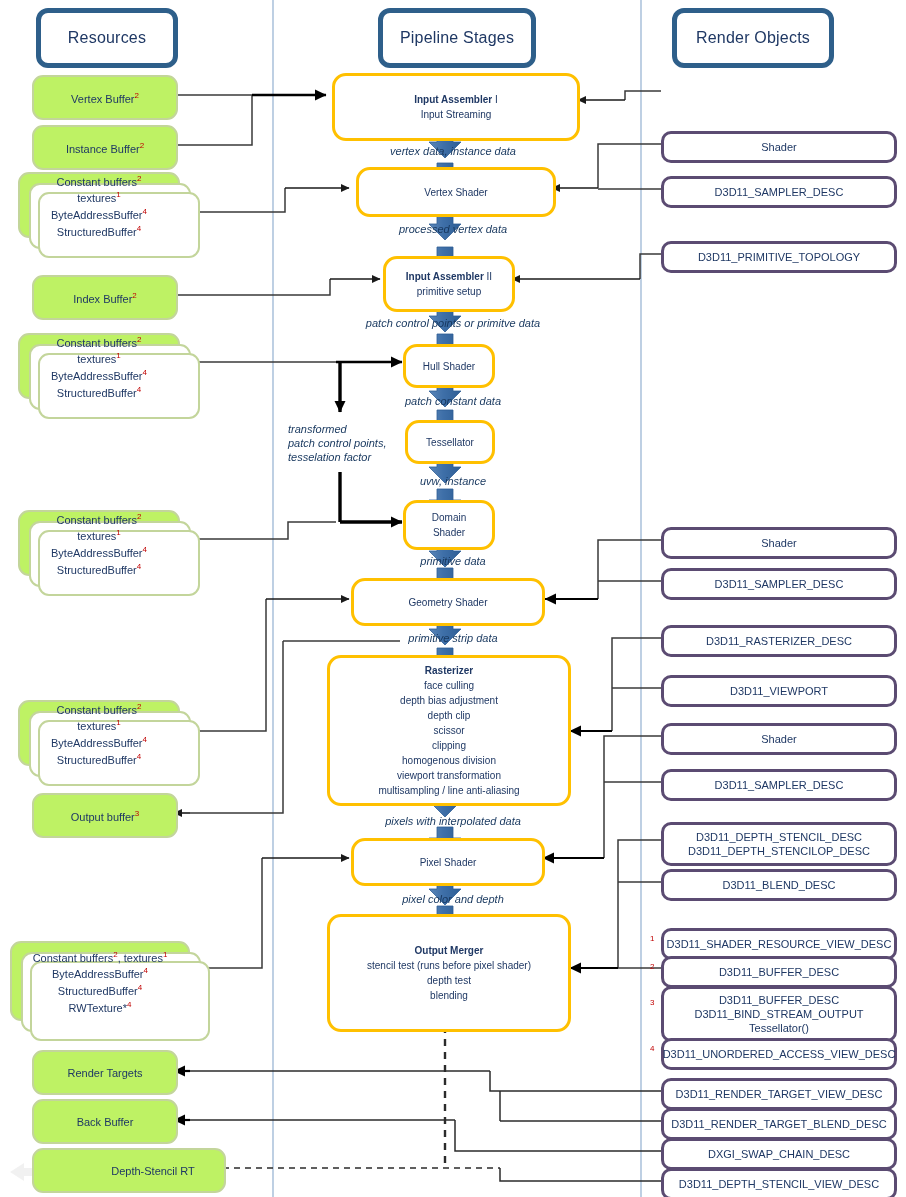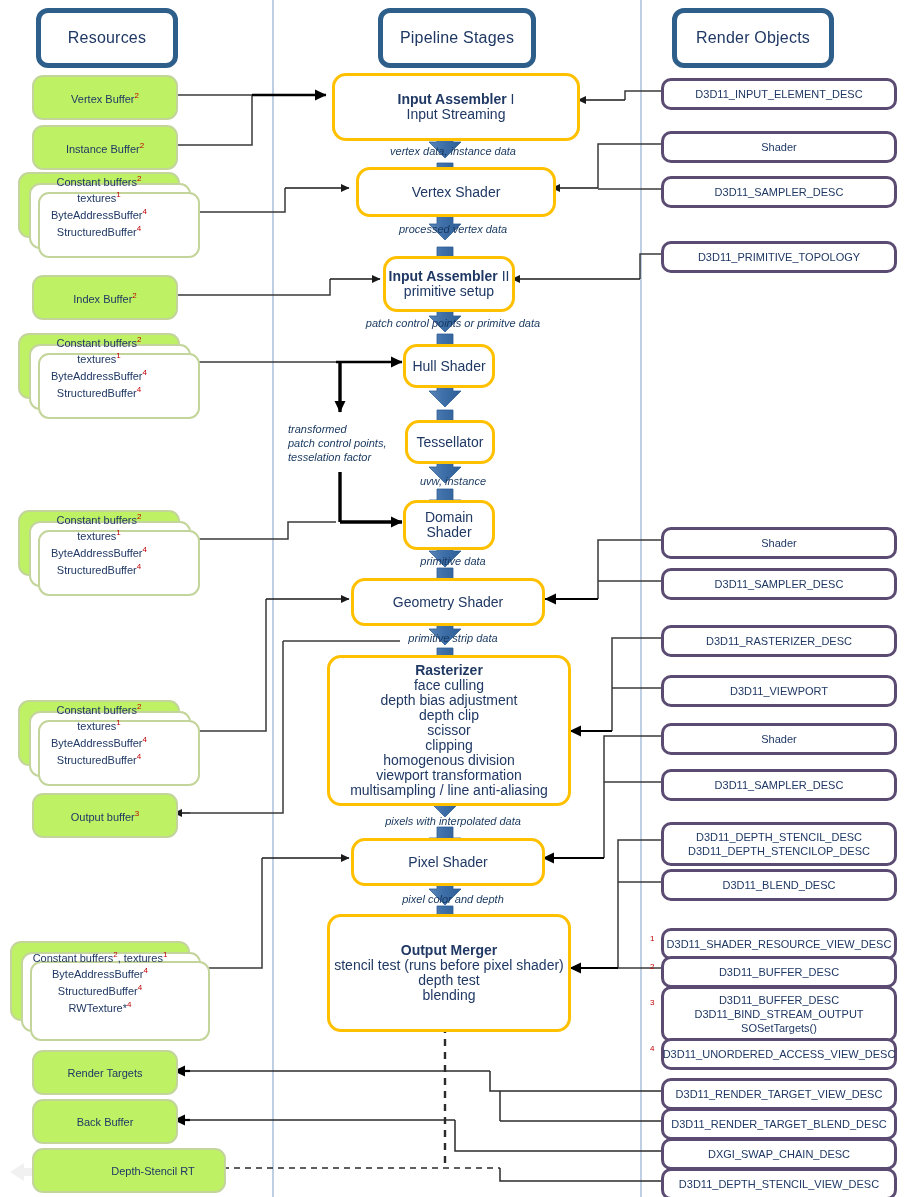--- a/index.html
+++ b/index.html
@@ -58,21 +58,21 @@
   .res.stack::after {top:18px; width:100%;height:100%;left:18px;}
 
   
   .stage{
     position:absolute;
     border:3px solid #FFC000;
     border-radius:14px;
     background:#ffffff;
     display:flex;flex-direction:column;align-items:center;justify-content:center;
     text-align:center;
-    font-size:14px;
+    font-size:10px;
     line-height:15px;
     color:#1F3864;
     z-index:5;
   }
   .stage .t1{font-weight:bold;}
   .stage .t1 .lt{font-weight:normal;}
 
   
   .ro{
     position:absolute;
@@ -431,35 +431,33 @@
   <div class="stage" style="left:327px;top:914px;width:238px;height:112px;">
     <div class="t1">Output Merger</div>
     <div>stencil test (runs before pixel shader)</div>
     <div>depth test</div>
     <div>blending</div>
   </div>
 
   <div class="elabel" style="left:0;top:144px;width:906px;">vertex data, instance data</div>
   <div class="elabel" style="left:0;top:222px;width:906px;">processed vertex data</div>
   <div class="elabel" style="left:0;top:316px;width:906px;">patch control points or primitve data</div>
+  <div class="elabel" style="left:0;top:394px;width:906px;">patch constant data</div>
   <div class="elabel" style="left:0;top:474px;width:906px;">uvw, instance</div>
   <div class="elabel" style="left:0;top:631px;width:906px;">primitive strip data</div>
   <div class="elabel" style="left:0;top:554px;width:906px;">primitive data</div>
   <div class="elabel" style="left:0;top:814px;width:906px;">pixels with interpolated data</div>
   <div class="elabel" style="left:0;top:892px;width:906px;">pixel color and depth</div>
 
   <div class="elabel multi" style="left:288px;top:422px;width:120px;">
     <div>transformed</div>
     <div>patch control points,</div>
     <div>tesselation factor</div>
   </div>
 
-  <div class="ro" style="left:661px;top:78px;width:230px;height:26px;">
-    <span>D3D11_INPUT_ELEMENT_DESC</span>
-  </div>
 
   <div class="ro" style="left:661px;top:131px;width:230px;height:26px;">
     <span>Shader</span>
   </div>
 
   <div class="ro" style="left:661px;top:176px;width:230px;height:26px;">
     <span>D3D11_SAMPLER_DESC</span>
   </div>
 
   <div class="ro" style="left:661px;top:241px;width:230px;height:26px;">
@@ -506,21 +504,21 @@
 
   <span class="fnmark" style="left:650px;top:962px;">2</span>
   <div class="ro" style="left:661px;top:956px;width:230px;height:26px;">
     <span>D3D11_BUFFER_DESC</span>
   </div>
 
   <span class="fnmark" style="left:650px;top:998px;">3</span>
   <div class="ro" style="left:661px;top:986px;width:230px;height:50px;flex-direction:column;">
     <span>D3D11_BUFFER_DESC</span>
     <span>D3D11_BIND_STREAM_OUTPUT</span>
-    <span>SOSetTargets()</span>
+    <span>Tessellator()</span>
   </div>
 
   <span class="fnmark" style="left:650px;top:1044px;">4</span>
   <div class="ro" style="left:661px;top:1038px;width:230px;height:26px;">
     <span>D3D11_UNORDERED_ACCESS_VIEW_DESC</span>
   </div>
 
   <div class="ro" style="left:661px;top:1078px;width:230px;height:26px;">
     <span>D3D11_RENDER_TARGET_VIEW_DESC</span>
   </div>

